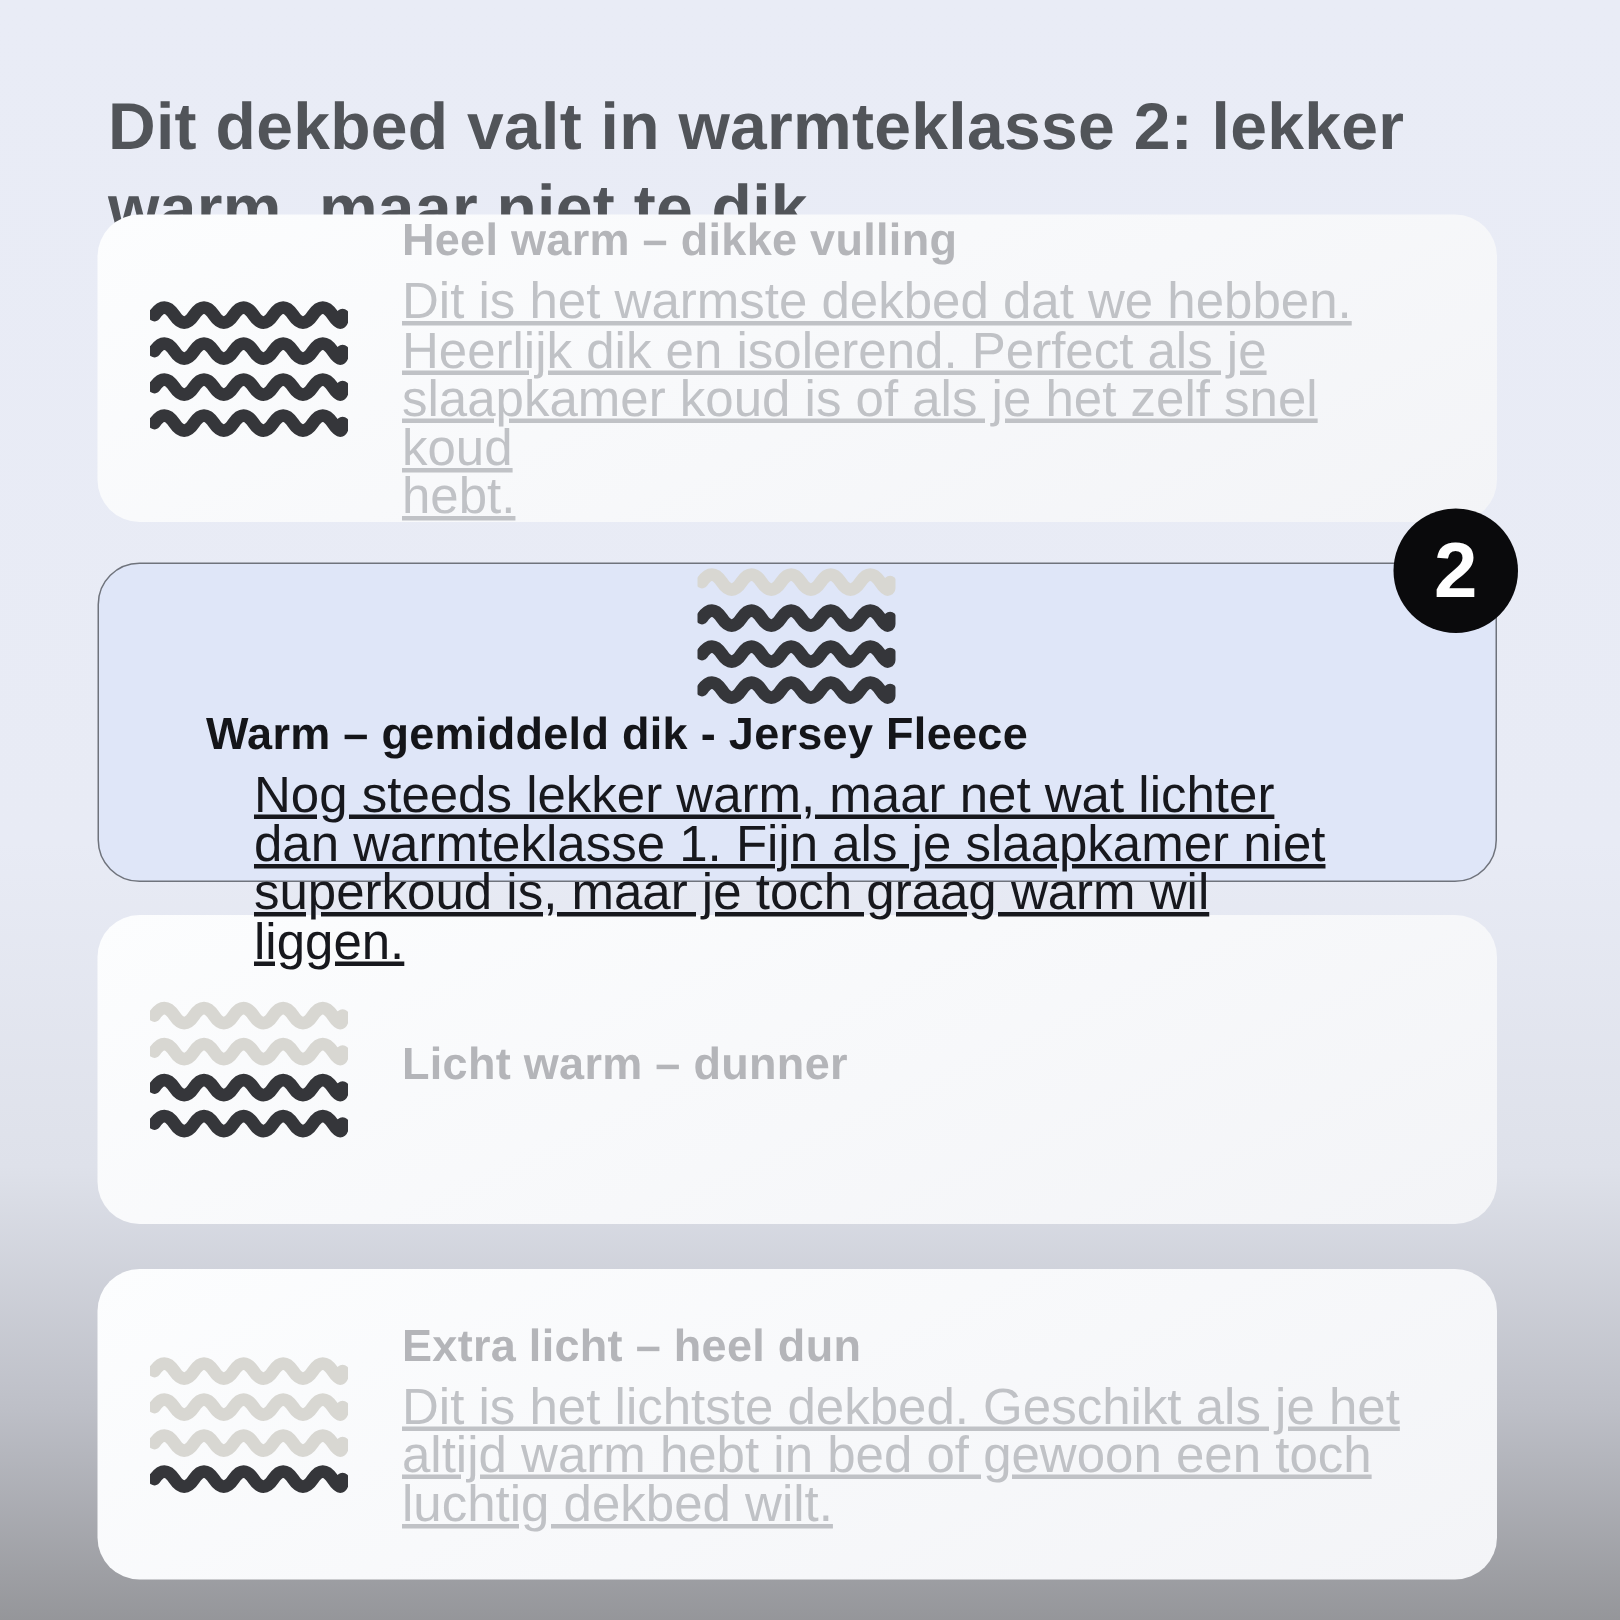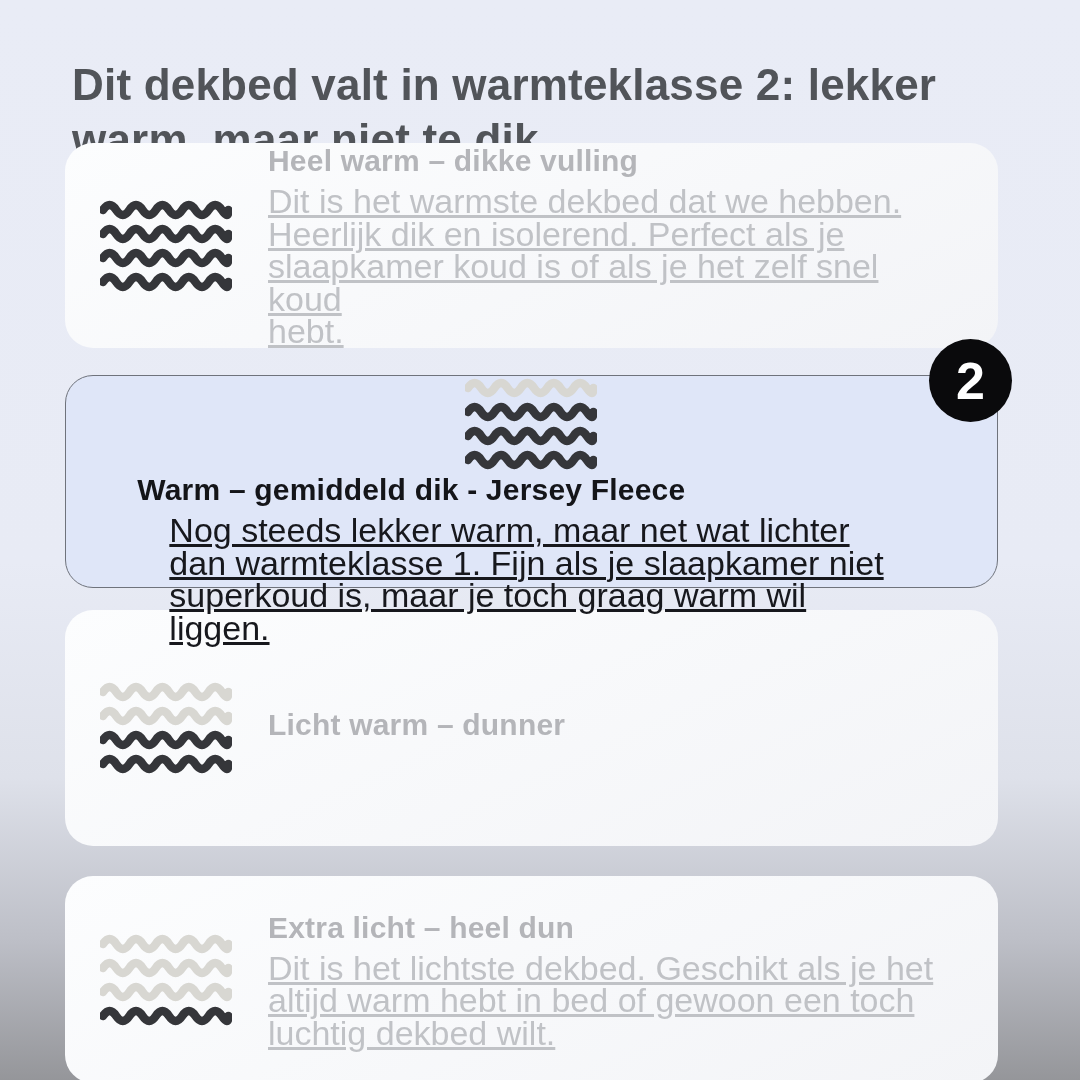--- a/index.html
+++ b/index.html
@@ -40,21 +40,21 @@
   .card {
     border-radius: 28px;
     display: flex;
     align-items: center;
     background: linear-gradient(155deg, #fcfdfe 0%, #f3f4f7 100%);
     box-sizing: border-box;
   }
   .card-0 { height: 205px; }
   .card-1 { height: 213px; margin-top: 27px;
             background: #dfe6f8; border: 1.5px solid #6f737c; flex-direction: column; }
-  .card-2 { height: 236px; margin-top: 22px; }
+  .card-2 { height: 206px; margin-top: 22px; }
   .card-3 { height: 207px; margin-top: 30px; }
 
   .icon-col {
     width: 132px;
     margin: 0 36px 0 35px;
     flex: none;
     display: flex;
     flex-direction: column;
   }
   .icon-col svg { display: block; margin: 2px 0; }

